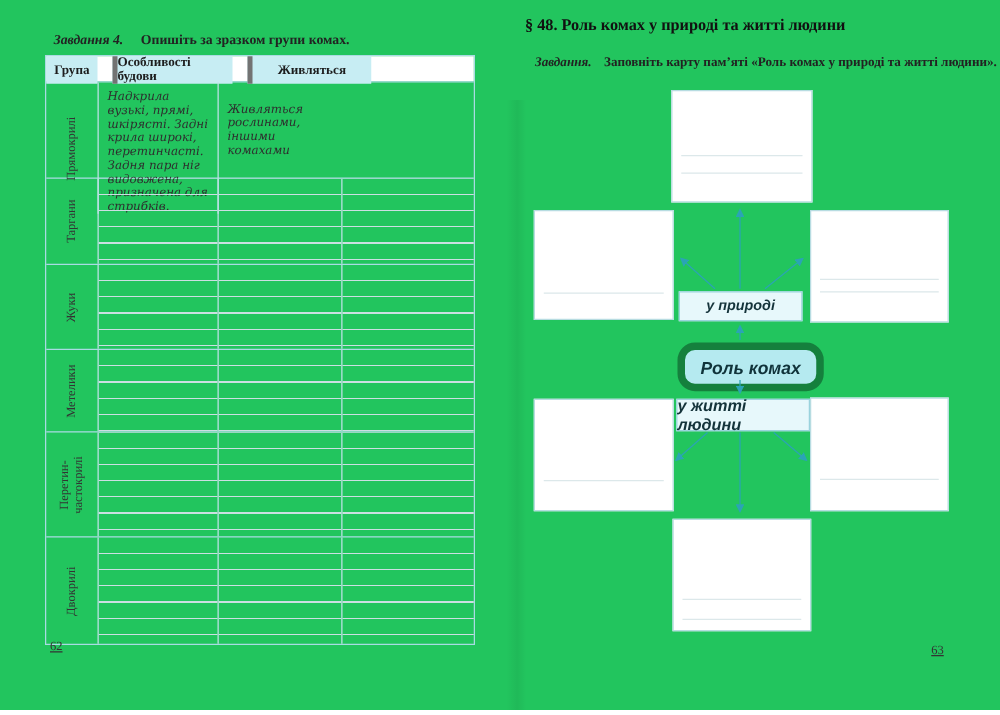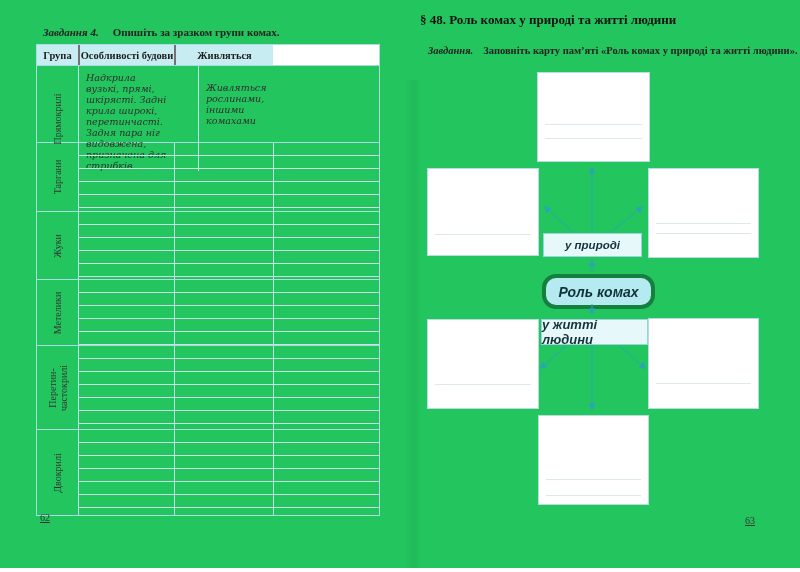--- a/index.html
+++ b/index.html
@@ -9,52 +9,52 @@
          background:linear-gradient(to right, rgba(0,0,0,0), rgba(0,0,0,0.06) 55%, rgba(0,0,0,0));}
 
   
   .task-heading{position:absolute;left:43px;top:26px;font-size:11px;white-space:nowrap;}
   .task-label{font-weight:bold;font-style:italic;margin-right:14px;}
   .task-text{font-weight:bold;}
 
   .insect-table{position:absolute;left:36px;top:44px;width:342px;border:1px solid #a9dbe3;}
   .trow{display:grid;grid-template-columns:41px 96px 99px 1fr;}
   .trow + .trow{border-top:1px solid #a9dbe3;}
-  .thead{height:20px;background:#fff;}
+  .thead{height:20px;background:#fff;gap:12px;}
   .thead .hcell{background:#c7edf3;display:flex;align-items:center;justify-content:center;
                 font-weight:bold;font-size:10.5px;color:#1d1d1d;}
-  .thead .hcell + .hcell{border-left:2px solid #737373;}
+  .thead .hcell + .hcell{border-left:4px solid #737373;}
   .r0{height:76px;} .r1{height:68px;} .r2{height:67px;} .r3{height:65px;} .r4{height:83px;} .r5{height:85px;}
   .cell{position:relative;border-left:1px solid #bfe2e8;}
   .group-cell{position:relative;border-left:none;}
   .vlabel{position:absolute;top:50%;left:50%;width:max-content;max-width:90px;
           transform:translate(-50%,-50%) rotate(-90deg);
           font-size:10px;line-height:10.5px;color:#333;text-align:center;white-space:pre-line;}
   .filled{font-family:"DejaVu Serif", serif;font-style:italic;font-size:9.5px;line-height:11px;
           color:#2e2e2e;padding:6px 5px 0 7px;}
-  .pad-top{padding-top:16px;margin-left:24px;}
+  .pad-top{padding-top:16px;}
   .ruled{background-image:repeating-linear-gradient(to bottom,
            rgba(0,0,0,0) 0px, rgba(0,0,0,0) 12px, #ccdfe2 12px, #ccdfe2 13px);}
   .page-num{position:absolute;font-size:10px;color:#333;text-decoration:underline;}
   .pn-left{left:40px;top:512px;}
   .pn-right{left:745px;top:515px;}
 
   
   .r-title{position:absolute;left:420px;top:12px;width:360px;text-align:left;
            font-weight:bold;font-size:13px;color:#111;}
   .r-task{position:absolute;left:428px;top:45px;width:352px;font-size:10.5px;white-space:nowrap;}
   .r-task .task-label{margin-right:10px;}
 
   .mapbox{position:absolute;background:#fff;border:1px solid #b7dce1;}
   .wline{position:absolute;left:6%;right:6%;height:1px;background:#dce8ea;}
   .label-box{position:absolute;background:#e7f8fb;border:1px solid #9ad3dd;
              display:flex;align-items:center;justify-content:center;
              font-family:"Liberation Sans", sans-serif;font-weight:bold;font-style:italic;
              color:#14333a;}
-  .center-box{position:absolute;background:#b5eaf0;border:4px solid #15803d;border-radius:14px;
+  .center-box{position:absolute;background:#b5eaf0;border:6px solid #15803d;border-radius:14px;
               display:flex;align-items:center;justify-content:center;
               font-family:"Liberation Sans", sans-serif;font-weight:bold;font-style:italic;
               font-size:14px;color:#10333a;}
   .arrows{position:absolute;left:0;top:0;width:800px;height:572px;pointer-events:none;}
 </style>
 </head>
 <body>
 
 <div class="spread">
   <div class="spine"></div>

